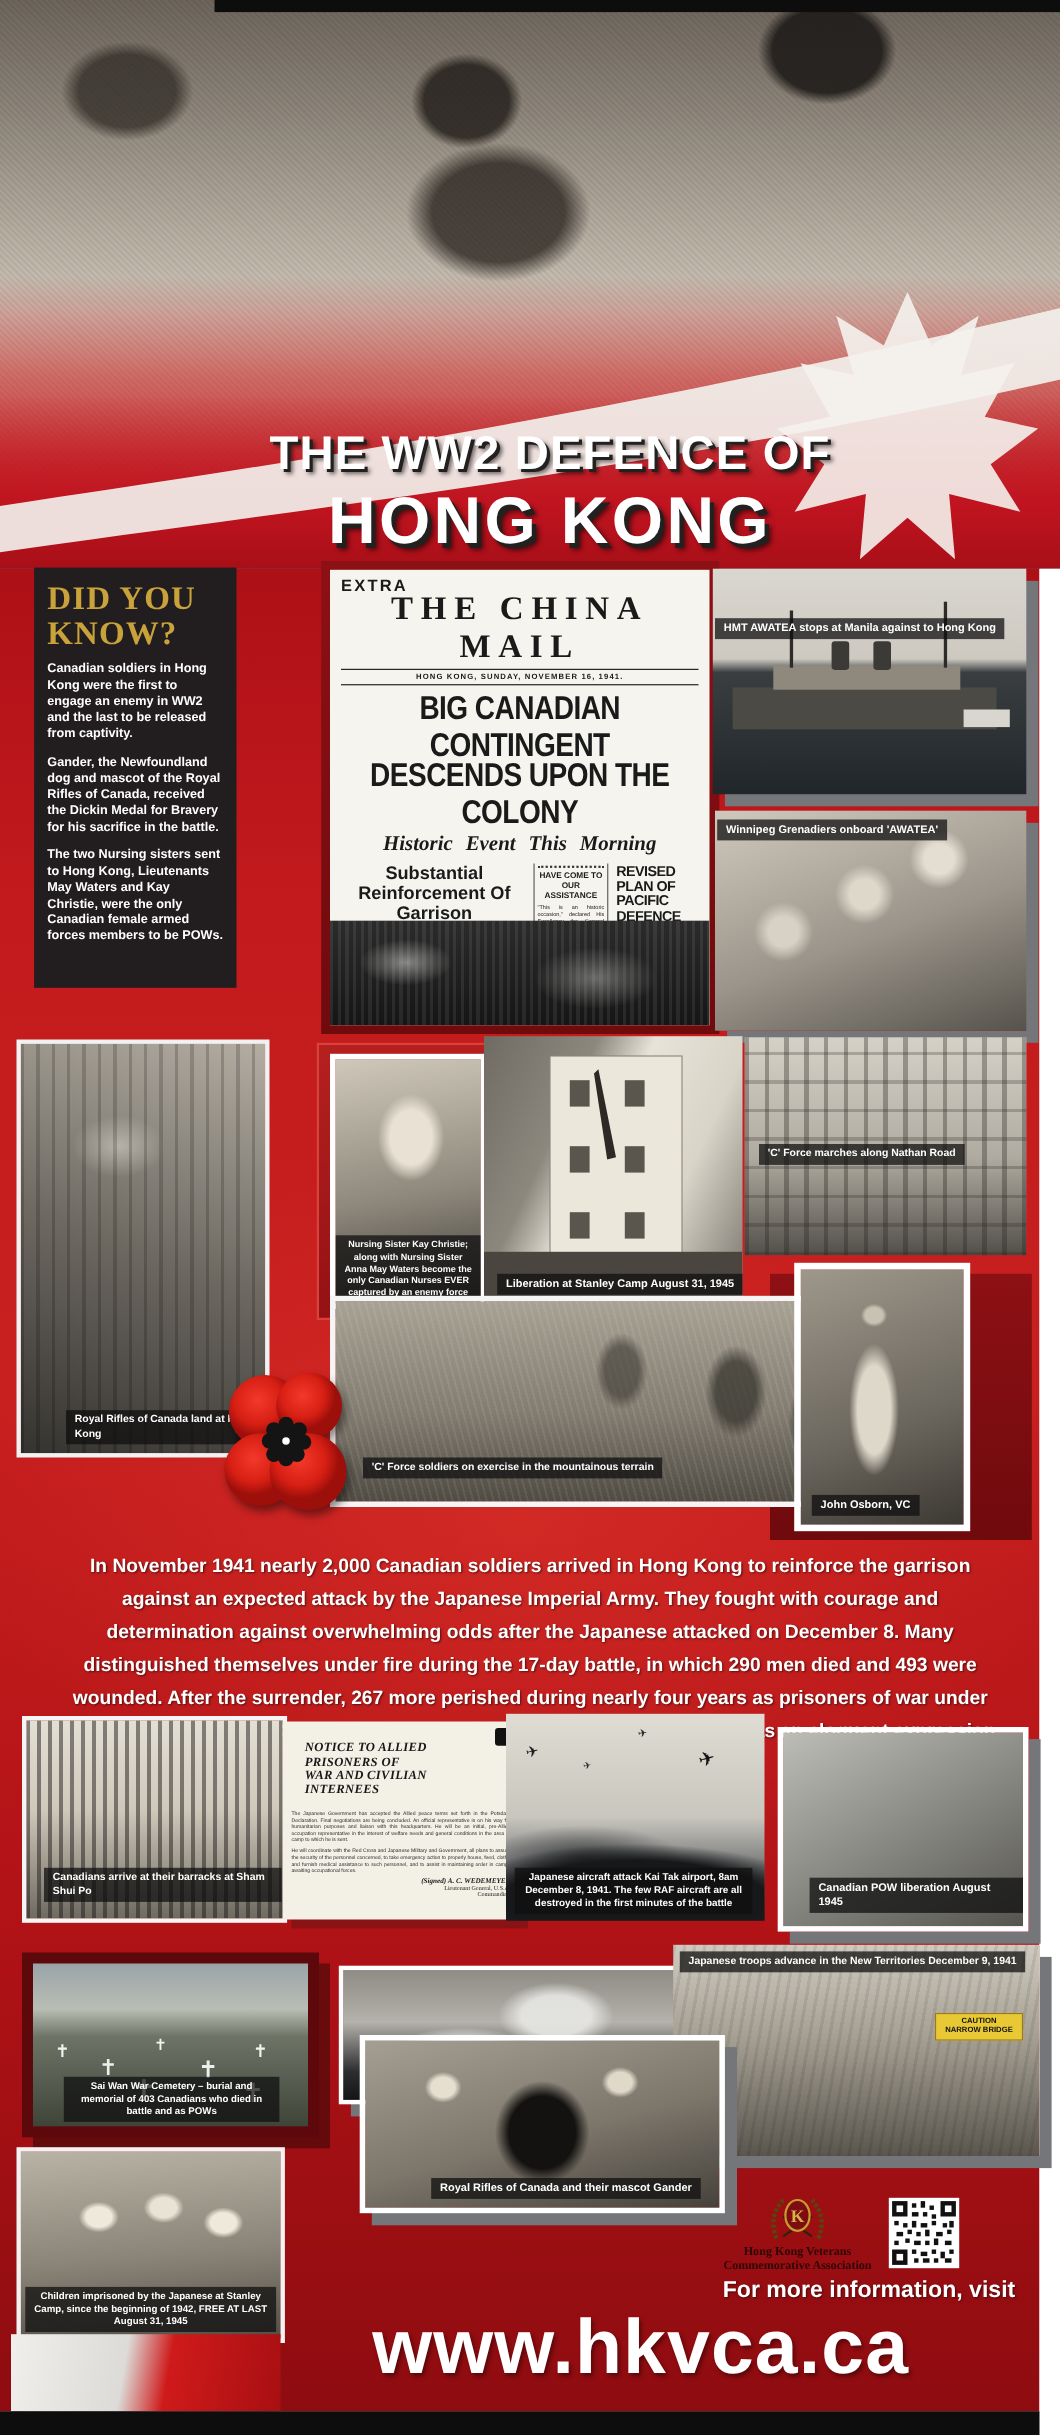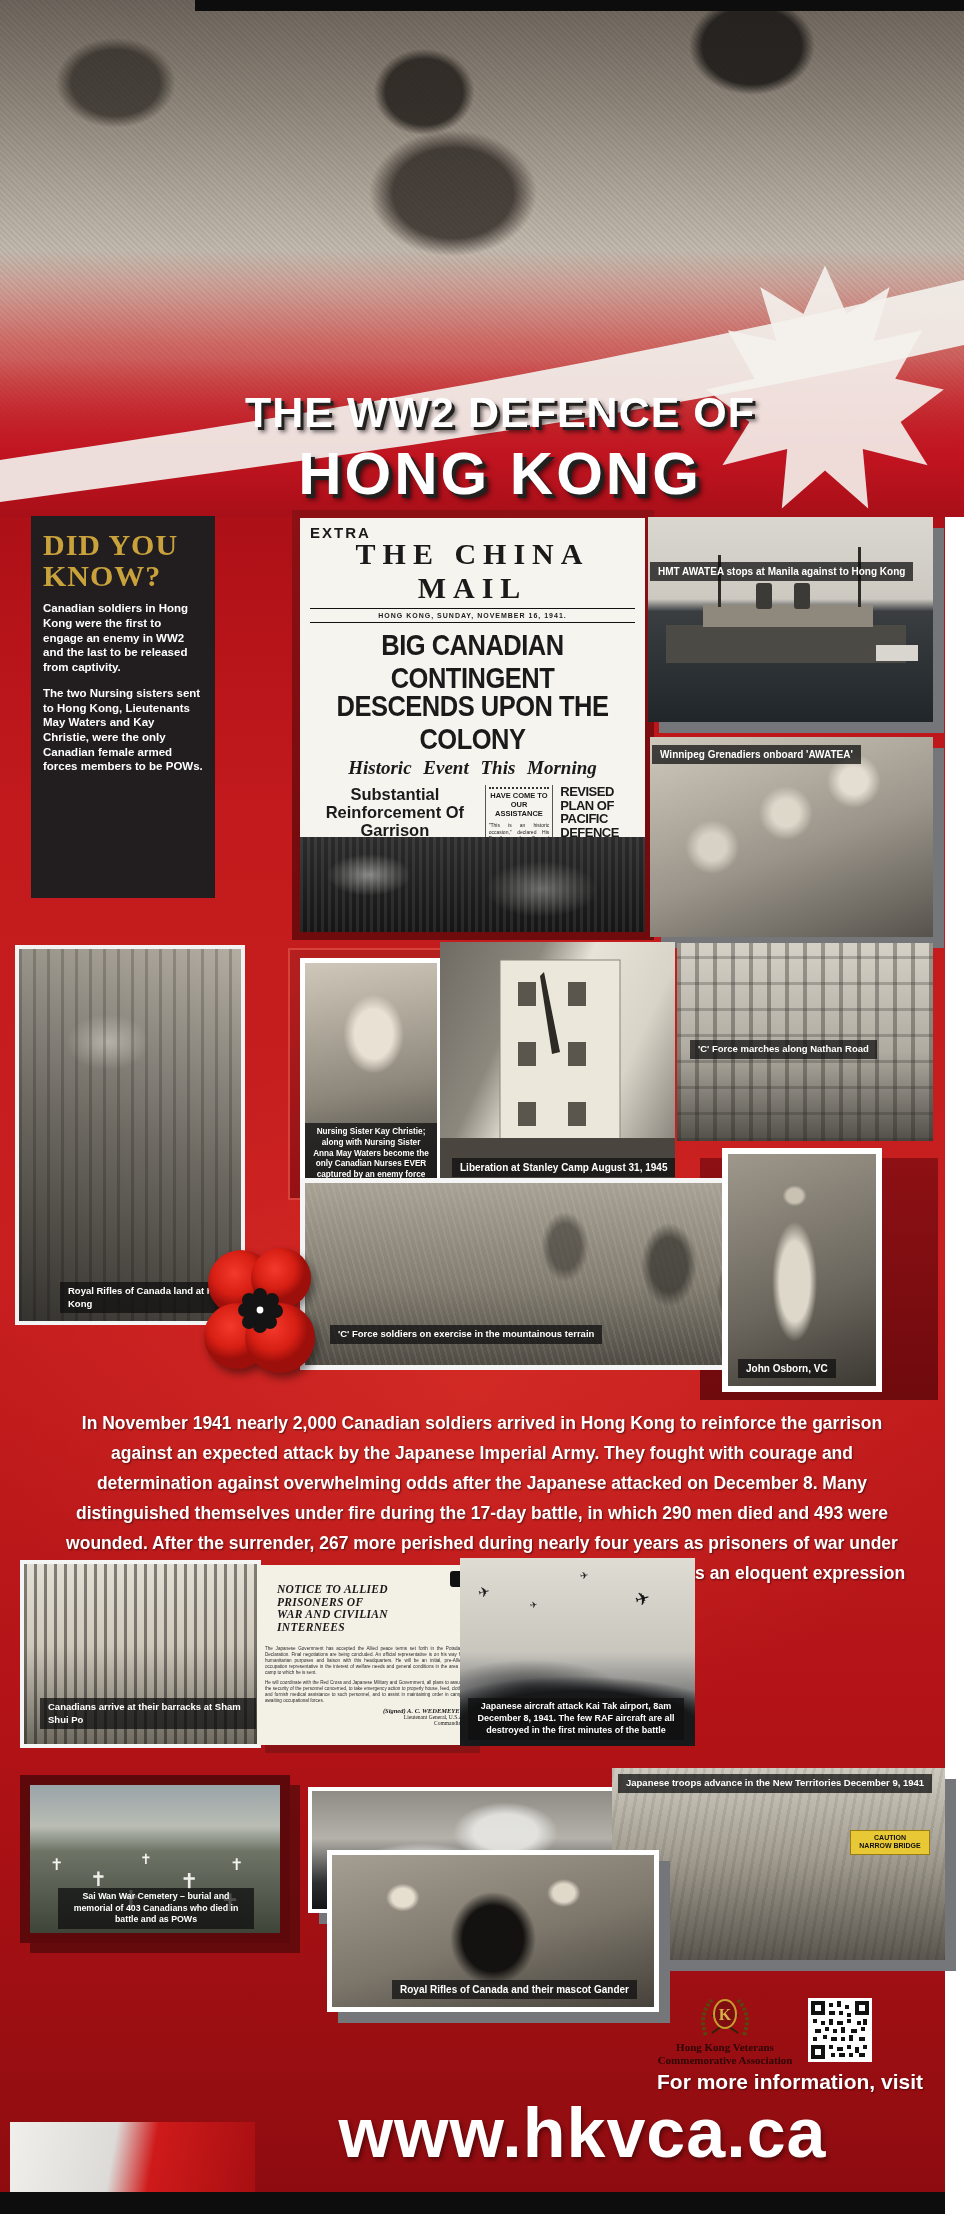--- a/index.html
+++ b/index.html
@@ -134,20 +134,21 @@
   <div class="panel mid-red" style="left:288px;top:948px;width:160px;height:252px;border:2px solid #d8423b;box-sizing:border-box;"></div>
   <div class="panel dark-red" style="left:700px;top:1158px;width:238px;height:242px;"></div>
   <div class="panel" style="left:20px;top:1775px;width:270px;height:168px;background:#5d090c;box-shadow:10px 10px 0 rgba(40,5,5,.5);"></div>
 
   <div class="dyk">
     <h2>
       <span>DID YOU</span><br>
       <span>KNOW?</span>
     </h2>
     <p>Canadian soldiers in Hong Kong were the first to engage an enemy in WW2 and the last to be released from captivity.</p>
+    <p>Gander, the Newfoundland dog and mascot of the Royal Rifles of Canada, received the Dickin Medal for Bravery for his sacrifice in the battle.</p>
     <p>The two Nursing sisters sent to Hong Kong, Lieutenants May Waters and Kay Christie, were the only Canadian female armed forces members to be POWs.</p>
   </div>
 
   <div class="newspaper">
     <div class="np-extra">EXTRA</div>
     <div class="np-masthead">THE CHINA MAIL</div>
     <div class="np-rule"></div>
     <div class="np-date">HONG KONG, SUNDAY, NOVEMBER 16, 1941.</div>
     <div class="np-rule"></div>
     <div class="np-headline">BIG CANADIAN CONTINGENT</div>
@@ -295,20 +296,25 @@
        background:radial-gradient(ellipse 200px 60px at 50% 90%, #17181a 0 60%, transparent 85%),
                   radial-gradient(ellipse 120px 40px at 30% 70%, rgba(40,42,45,.8), transparent 75%),
                   linear-gradient(180deg,#dfdcd4 0%,#c9c6be 50%,#6a6c6e 78%,#1d1f22 100%);">
     <span style="position:absolute;left:18px;top:26px;font-size:14px;color:#1b1b1b;transform:rotate(-12deg);">✈</span>
     <span style="position:absolute;left:120px;top:12px;font-size:10px;color:#222;transform:rotate(-8deg);">✈</span>
     <span style="position:absolute;left:175px;top:30px;font-size:18px;color:#141414;transform:rotate(-15deg);">✈</span>
     <span style="position:absolute;left:70px;top:42px;font-size:9px;color:#2a2a2a;transform:rotate(-10deg);">✈</span>
     <div class="cap capc" style="left:8px;bottom:6px;width:200px;font-size:9px;">Japanese aircraft attack Kai Tak airport, 8am December 8, 1941. The few RAF aircraft are all destroyed in the first minutes of the battle</div>
   </div>
 
+  <div class="photo gshadow" style="left:707px;top:1570px;width:218px;height:176px;border:5px solid #fff;
+       background:radial-gradient(ellipse 45px 80px at 55% 55%, #e6ddcc 0 45%, transparent 72%),
+                  linear-gradient(140deg,#b4aea2 0%,#847e73 55%,#474décor 100%, #44413b 100%);">
+    <div class="cap" style="left:24px;bottom:12px;">Canadian POW liberation August 1945</div>
+  </div>
 
   <div class="photo" style="left:30px;top:1785px;width:250px;height:148px;
        background:linear-gradient(180deg,#9aa4a8 0%,#b9bdb4 28%,#6d7466 45%,#3f4439 100%);">
     <span style="position:absolute;left:20px;top:70px;color:#f2f2ee;font-size:16px;">✝</span>
     <span style="position:absolute;left:60px;top:82px;color:#eeeeea;font-size:20px;">✝</span>
     <span style="position:absolute;left:110px;top:66px;color:#f2f2ee;font-size:14px;">✝</span>
     <span style="position:absolute;left:150px;top:84px;color:#eeeeea;font-size:22px;">✝</span>
     <span style="position:absolute;left:200px;top:70px;color:#f2f2ee;font-size:16px;">✝</span>
     <span style="position:absolute;left:90px;top:100px;color:#ffffff;font-size:26px;">✝</span>
     <span style="position:absolute;left:190px;top:104px;color:#ffffff;font-size:24px;">✝</span>
@@ -322,20 +328,27 @@
 
   <div class="photo gshadow" style="left:612px;top:1768px;width:333px;height:192px;
        background:repeating-linear-gradient(100deg, rgba(0,0,0,.08) 0 3px, transparent 3px 9px),
                   linear-gradient(180deg,#cfcabf 0%,#a49e92 45%,#5a564e 100%);">
     <div class="cap" style="left:6px;top:6px;max-width:300px;font-size:9.5px;">Japanese troops advance in the New Territories December 9, 1941</div>
     <div class="caution" style="left:238px;top:62px;width:70px;">
       <span>CAUTION</span><br><span>NARROW BRIDGE</span>
     </div>
   </div>
 
+  <div class="photo" style="left:15px;top:1952px;width:236px;height:170px;border:4px solid #f2f2f2;
+       background:radial-gradient(ellipse 26px 20px at 30% 35%, #efe9dc 0 45%, transparent 70%),
+                  radial-gradient(ellipse 26px 20px at 55% 30%, #e9e3d6 0 45%, transparent 70%),
+                  radial-gradient(ellipse 26px 20px at 78% 38%, #efe9dc 0 45%, transparent 70%),
+                  linear-gradient(175deg,#b9b3a6 0%,#8b8579 55%,#514d45 100%);">
+    <div class="cap capc" style="left:4px;bottom:6px;width:212px;font-size:8.8px;">Children imprisoned by the Japanese at Stanley Camp, since the beginning of 1942, FREE AT LAST August 31, 1945</div>
+  </div>
   <div class="flagfold"></div>
 
   <div class="photo gshadow" style="left:327px;top:1850px;width:322px;height:152px;border:5px solid #fff;
        background:radial-gradient(ellipse 55px 60px at 50% 55%, #141210 0 55%, transparent 78%),
                   radial-gradient(ellipse 24px 20px at 22% 28%, #e6dfd0 0 45%, transparent 70%),
                   radial-gradient(ellipse 24px 20px at 72% 25%, #e0d9ca 0 45%, transparent 70%),
                   linear-gradient(165deg,#a59f93 0%,#7c766b 55%,#46423b 100%);">
     <div class="cap" style="left:60px;bottom:8px;">Royal Rifles of Canada and their mascot Gander</div>
   </div>
 

